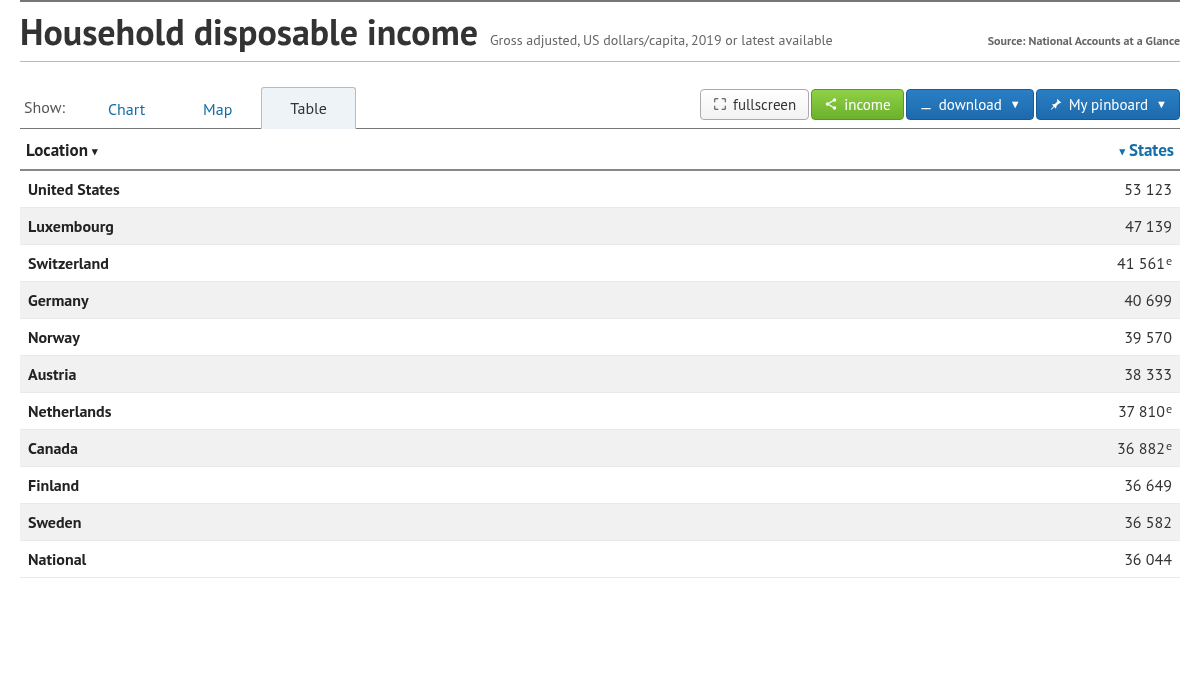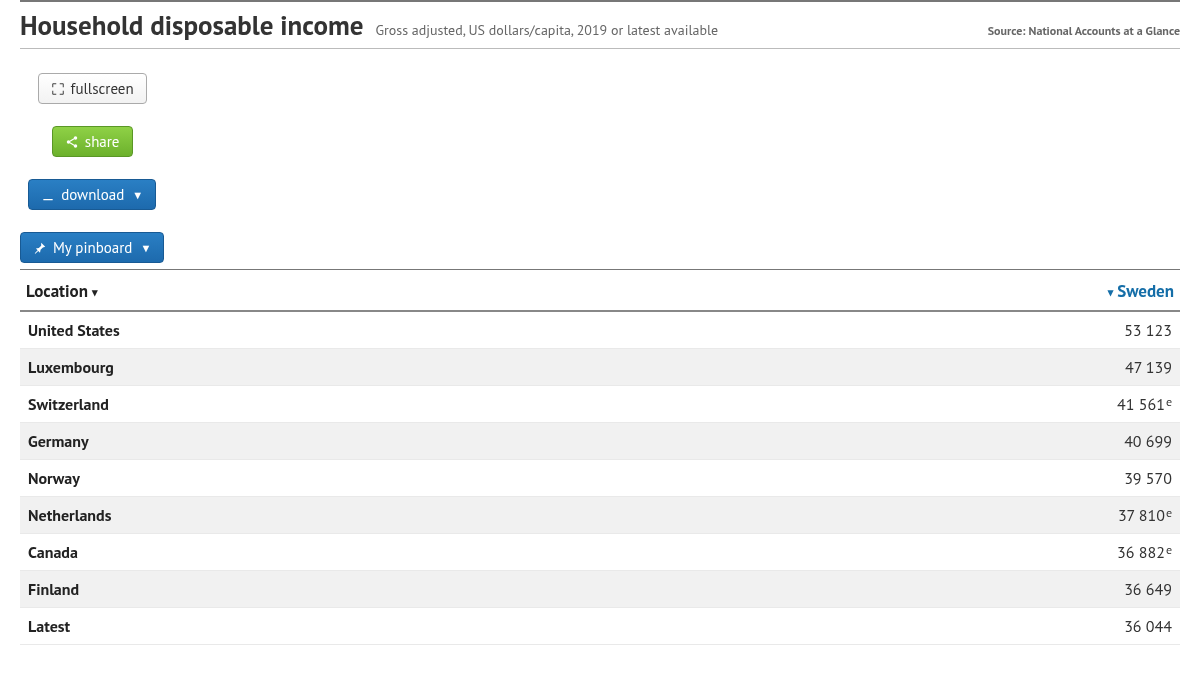--- a/index.html
+++ b/index.html
@@ -26,21 +26,21 @@
     padding-bottom: 6px;
     gap: 12px;
   }
   .title-wrap {
     display: flex;
     align-items: baseline;
     gap: 12px;
     flex-wrap: wrap;
   }
   h1.title {
-    font-size: 27px;
+    font-size: 36px;
     font-weight: 700;
     color: #333;
     text-align: center;
   }
   .subtitle {
     font-size: 14px;
     color: #666;
     text-align: right;
   }
   .source {
@@ -80,23 +80,22 @@
   .tab.active {
     color: #333;
     background: #eef3f8;
     border: 1px solid #bbb;
     border-bottom: 1px solid #eef3f8;
     border-radius: 3px 3px 0 0;
   }
   .right-tools {
     display: flex;
     align-items: center;
-    gap: 22px;
+    gap: 2px;
     padding-bottom: 6px;
-    flex-direction: column;
   }
   .btn {
     display: inline-flex;
     align-items: center;
     gap: 6px;
     font-size: 15px;
     padding: 5px 12px;
     border-radius: 4px;
     cursor: pointer;
     border: 1px solid #aaa;
@@ -186,35 +185,41 @@
     <div class="title-wrap">
       <h1 class="title">Household disposable income</h1>
       <span class="subtitle">Gross adjusted, US dollars/capita, 2019 or latest available</span>
     </div>
     <div class="source">
       <span>Source: </span><span>National Accounts at a Glance</span>
     </div>
   </div>
 
   <div class="toolbar">
+    <div class="left-tools">
+      <span class="show-label">Show:</span>
+      <span class="tab">Chart</span>
+      <span class="tab">Map</span>
+      <span class="tab active">Table</span>
+    </div>
     <div class="right-tools">
       <span class="btn">
         <svg class="stroke" viewBox="0 0 24 24">
           <path d="M3 9V3h6M21 9V3h-6M3 15v6h6M21 15v6h-6"></path>
         </svg>
         <span>fullscreen</span>
       </span>
       <span class="btn btn-green">
         <svg viewBox="0 0 24 24">
           <circle cx="6" cy="12" r="3"></circle>
             <circle cx="18" cy="5" r="3"></circle>
             <circle cx="18" cy="19" r="3"></circle>
           <path d="M8.5 10.6 15.5 6.4M8.5 13.4 15.5 17.6" stroke="#fff" stroke-width="2"></path>
         </svg>
-        <span>share</span>
+        <span>income</span>
       </span>
       <span class="btn btn-blue">
         <svg viewBox="0 0 24 24">
           <path d="M12 3v11l-4-4 4 4 4-4-4 4zM4 19h16v2H4z"></path>
         </svg>
         <span>download</span>
         <span class="caret">▼</span>
       </span>
       <span class="btn btn-blue">
         <svg viewBox="0 0 24 24">
@@ -227,21 +232,21 @@
   </div>
 
   <div class="grid">
     <div class="grid-header">
       <span class="col-loc">
         <span>Location</span>
         <span class="sort-caret">▾</span>
       </span>
       <span class="col-latest">
         <span class="sort-caret">▾</span>
-        <span>Sweden</span>
+        <span>States</span>
       </span>
     </div>
     <div id="rows">
         <div class="row">
           <span class="loc">United States</span>
           <span class="val">
             <span>53&nbsp;123</span>
           </span>
         </div>
         <div class="row">
@@ -263,40 +268,52 @@
             <span>40&nbsp;699</span>
           </span>
         </div>
         <div class="row">
           <span class="loc">Norway</span>
           <span class="val">
             <span>39&nbsp;570</span>
           </span>
         </div>
         <div class="row">
+          <span class="loc">Austria</span>
+          <span class="val">
+            <span>38&nbsp;333</span>
+          </span>
+        </div>
+        <div class="row">
           <span class="loc">Netherlands</span>
           <span class="val">
             <span>37&nbsp;810</span>
             <span class="sup">e</span>
           </span>
         </div>
         <div class="row">
           <span class="loc">Canada</span>
           <span class="val">
             <span>36&nbsp;882</span>
             <span class="sup">e</span>
           </span>
         </div>
         <div class="row">
           <span class="loc">Finland</span>
           <span class="val">
             <span>36&nbsp;649</span>
           </span>
         </div>
         <div class="row">
-          <span class="loc">Latest</span>
+          <span class="loc">Sweden</span>
+          <span class="val">
+            <span>36&nbsp;582</span>
+          </span>
+        </div>
+        <div class="row">
+          <span class="loc">National</span>
           <span class="val">
             <span>36&nbsp;044</span>
           </span>
         </div>
       </div>
   </div>
 </div>
 
 </body></html>

